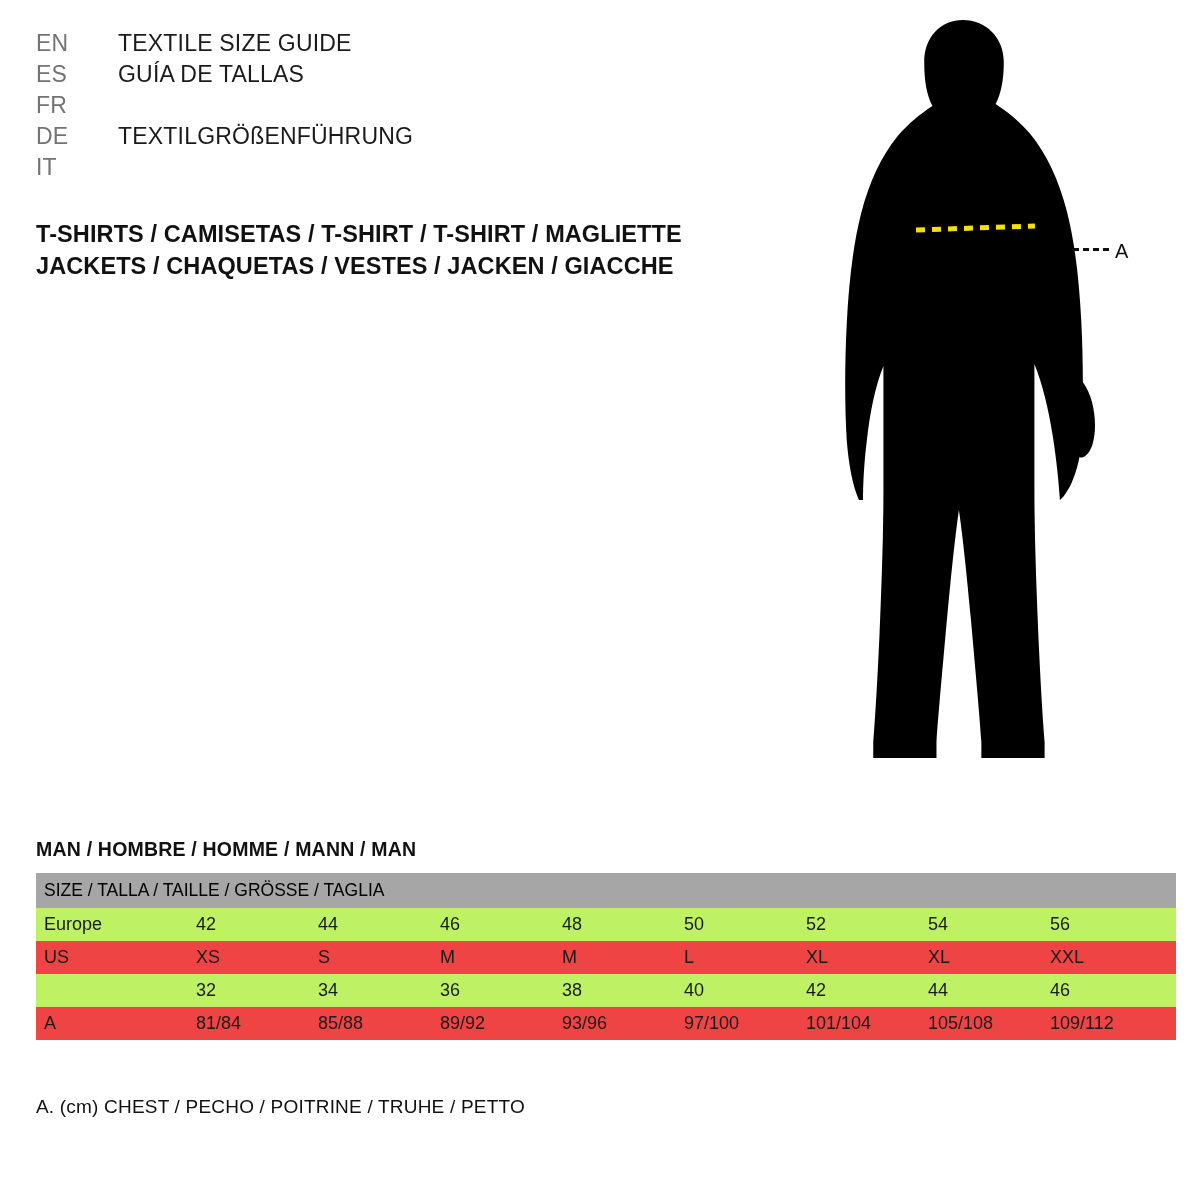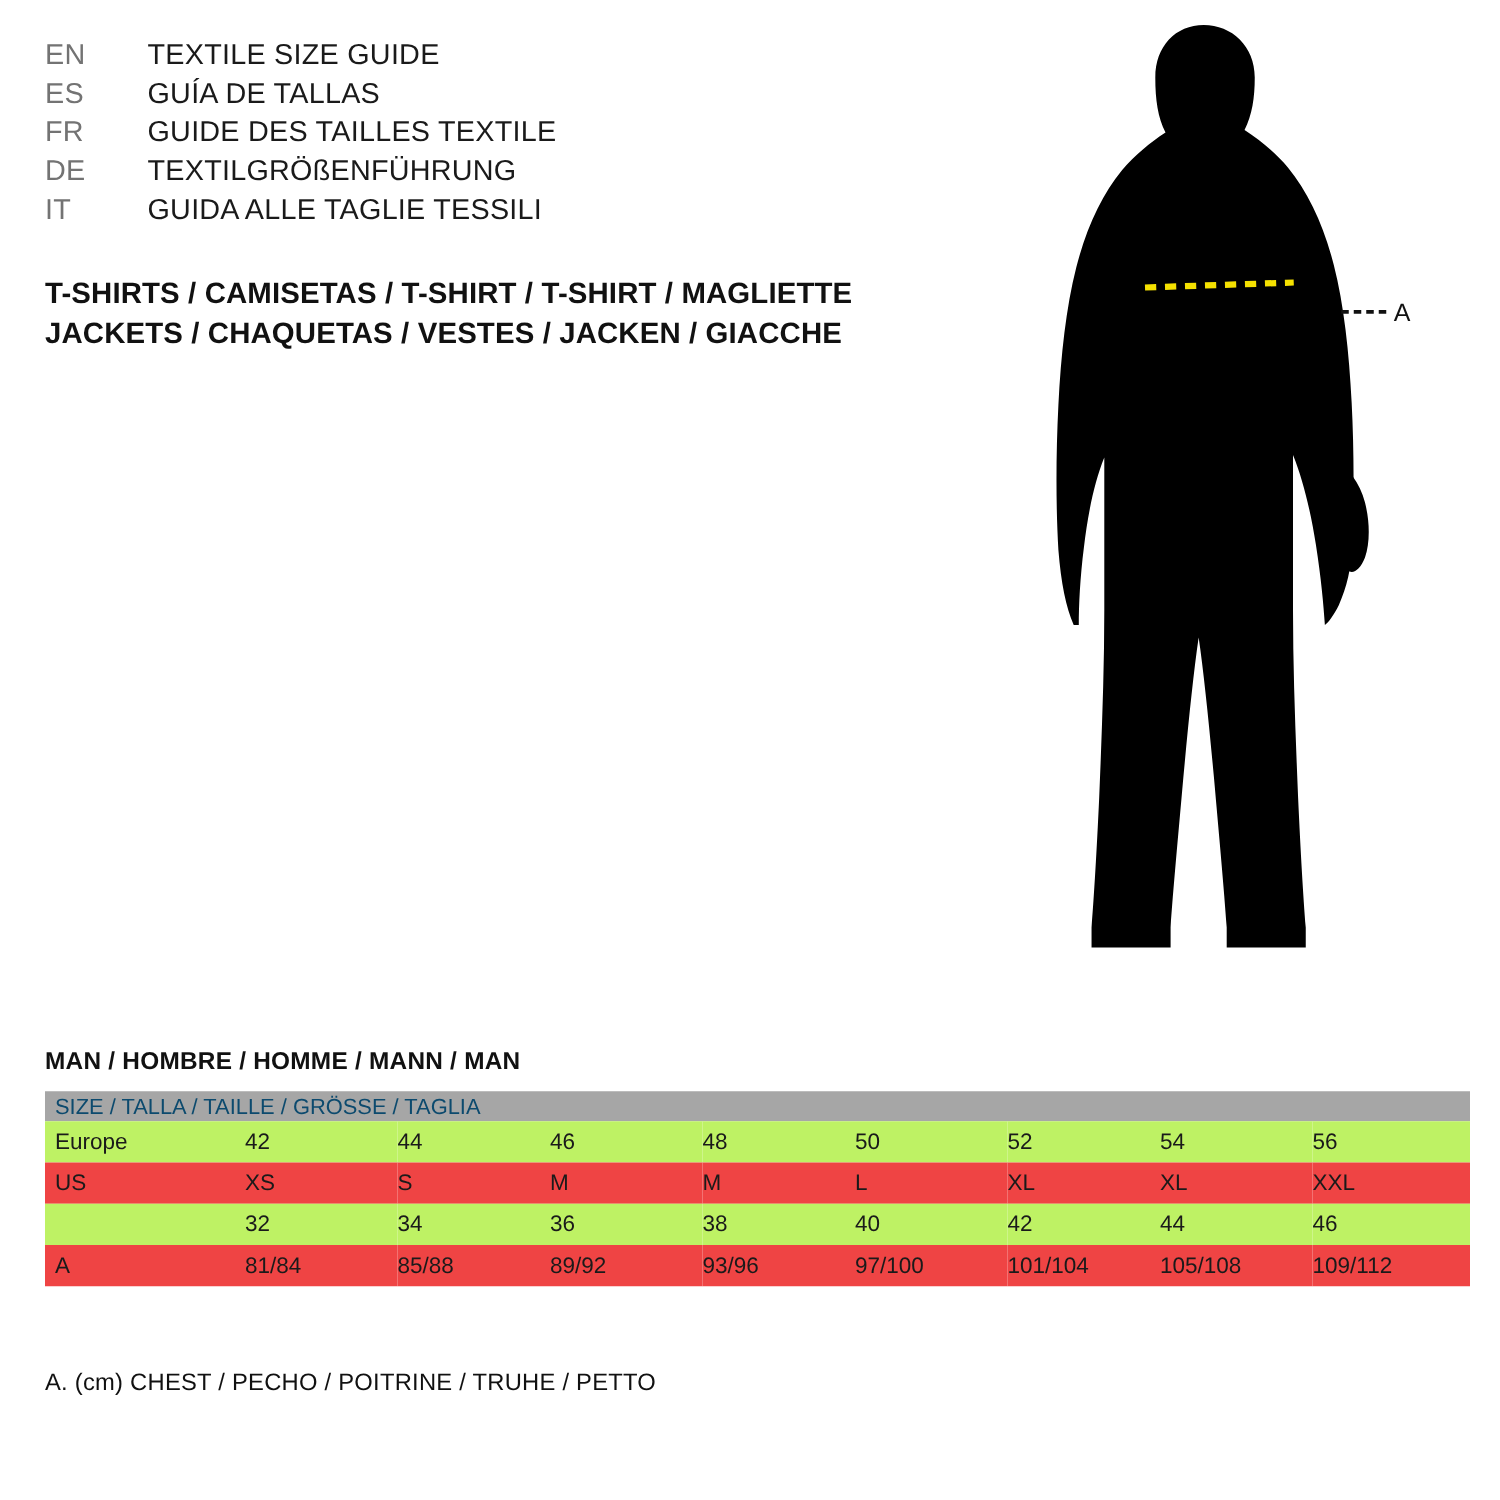--- a/index.html
+++ b/index.html
@@ -108,22 +108,22 @@
     color: #1a1a1a;
     font-weight: normal;
   }
   table.size-table td.label {
     text-align: left;
     padding-left: 8px;
   }
   tr.header-row td {
     background: #a6a6a6;
     font-size: 17.5px;
-    color: #0c4a6e;
-    height: 24px;
+    color: #000000;
+    height: 35px;
   }
   tr.shade td {
     background: #bef264;
   }
   tr.plain td {
     background: #ef4444;
     margin-top: 11px;
   }
   .footnote {
     position: absolute;
@@ -141,29 +141,27 @@
   <div class="lang-row">
     <span class="lang-code">EN</span>
     <span class="lang-text">TEXTILE SIZE GUIDE</span>
   </div>
   <div class="lang-row">
     <span class="lang-code">ES</span>
     <span class="lang-text">GUÍA DE TALLAS</span>
   </div>
   <div class="lang-row">
     <span class="lang-code">FR</span>
-    <span class="lang-text">GUIDE DES TAILLES TEXTILE</span>
   </div>
   <div class="lang-row">
     <span class="lang-code">DE</span>
     <span class="lang-text">TEXTILGRÖßENFÜHRUNG</span>
   </div>
   <div class="lang-row">
     <span class="lang-code">IT</span>
-    <span class="lang-text">GUIDA ALLE TAGLIE TESSILI</span>
   </div>
 </div>
 
 <div class="category-block">
   <div class="category-line">T-SHIRTS / CAMISETAS / T-SHIRT / T-SHIRT / MAGLIETTE</div>
   <div class="category-line">JACKETS / CHAQUETAS / VESTES / JACKEN / GIACCHE</div>
 </div>
 
 <div class="figure-wrap">
   <svg width="360" height="770" viewBox="0 0 360 770">

